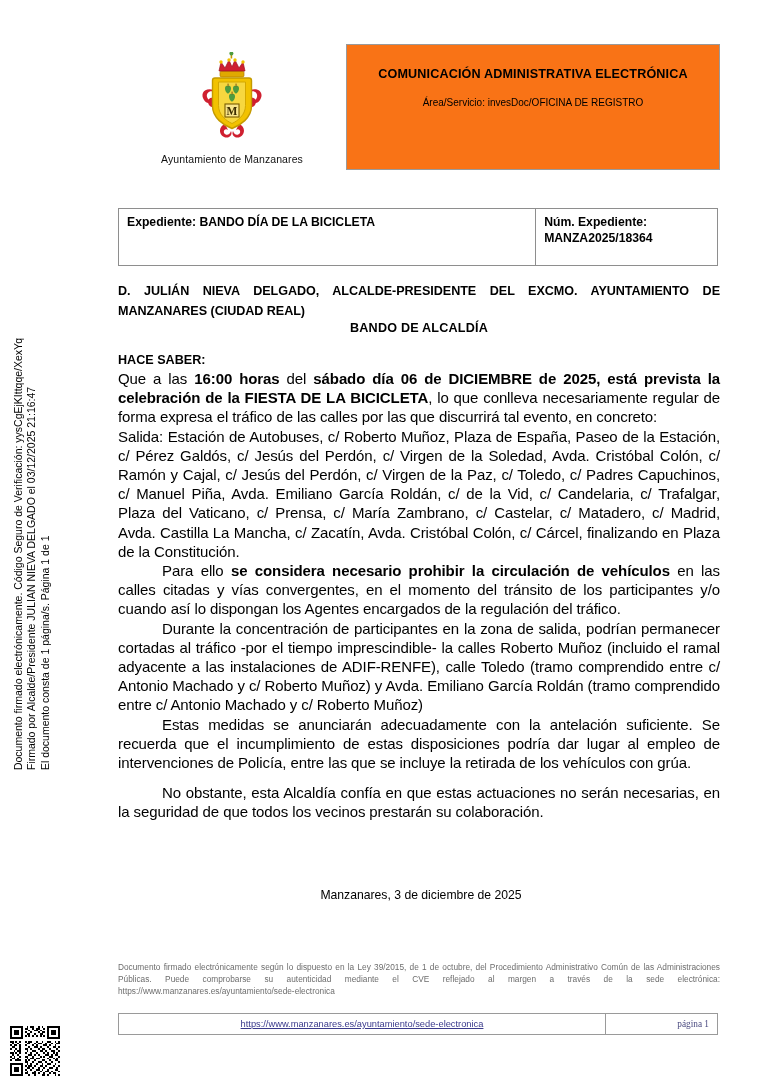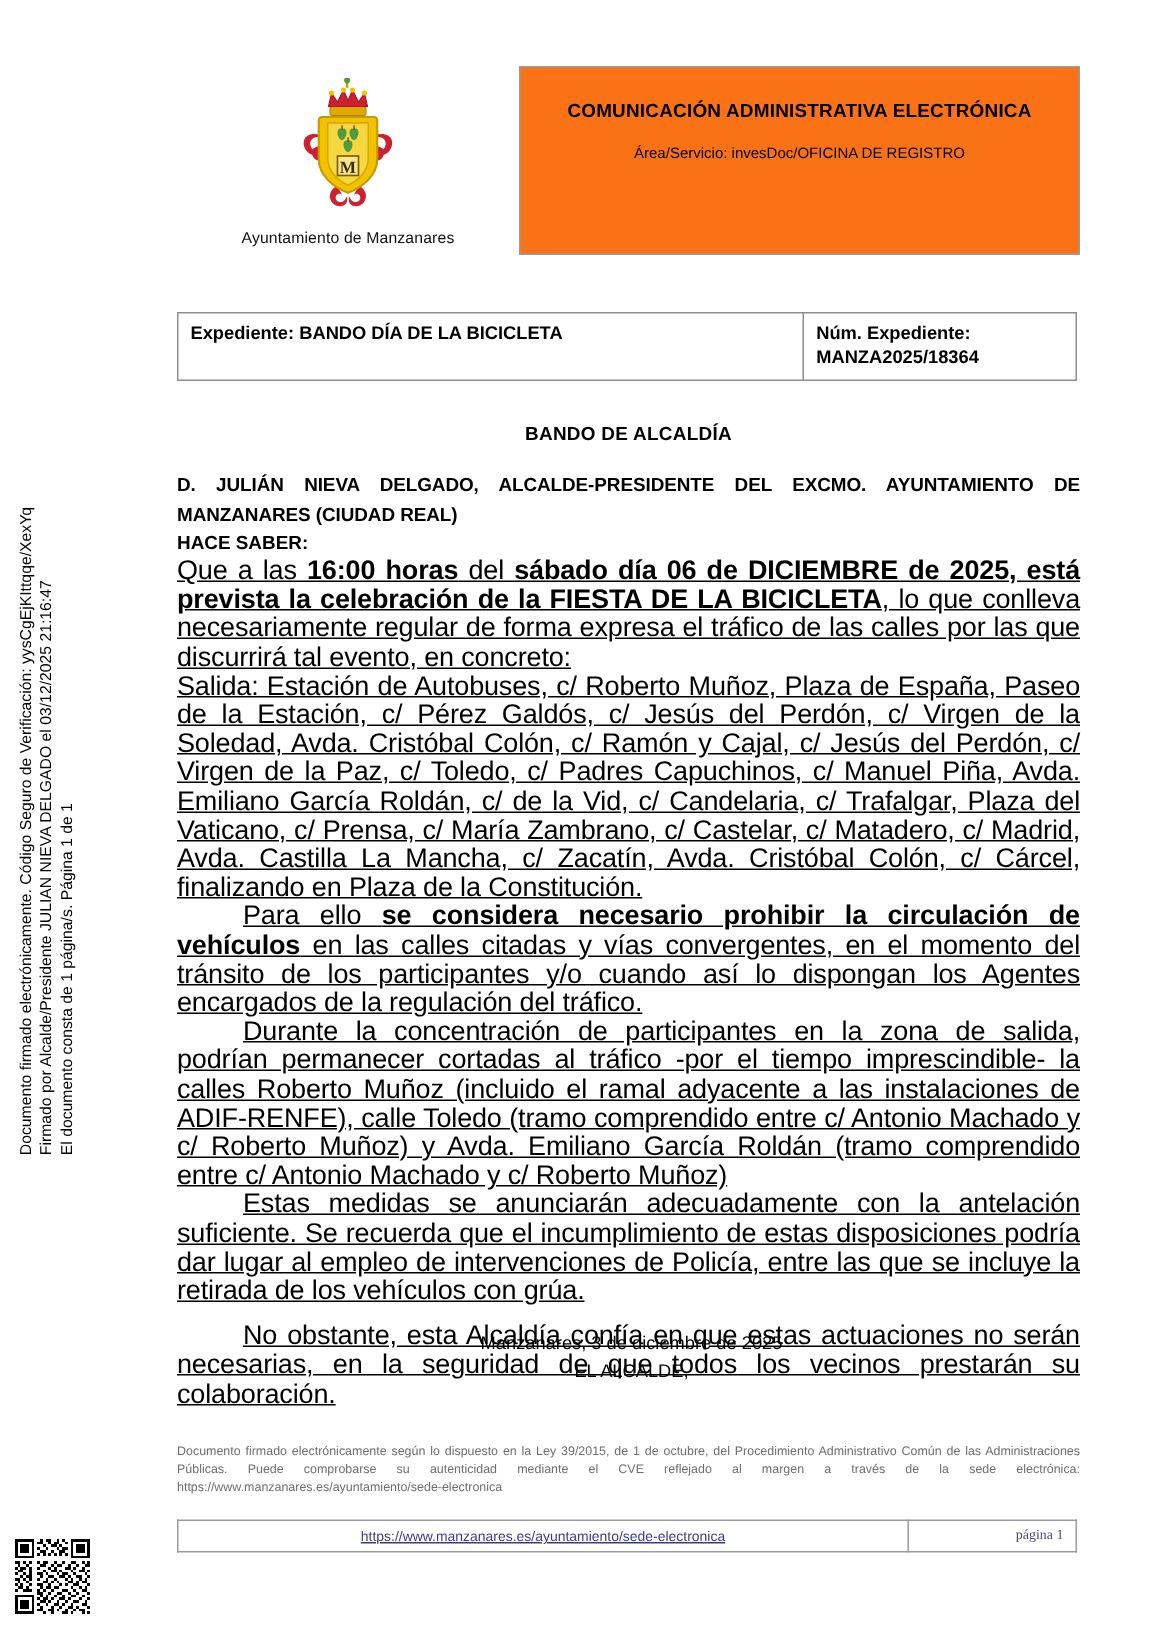--- a/index.html
+++ b/index.html
@@ -92,21 +92,21 @@
 
   
   #expediente-table {
     position: absolute;
     left: 118px; top: 208px;
     width: 600px;
     border-collapse: collapse;
   }
   #expediente-table td {
     border: 1px solid #8e8e8e;
-    padding: 6px 8px 7px 8px;
+    padding: 6px 8px 19px 8px;
     font-size: 12.2px;
     font-weight: bold;
     vertical-align: top;
   }
   .exp-left { width: 418px; }
   .exp-right { width: 182px; line-height: 15.5px; }
 
   
   #body-area {
     position: absolute;
@@ -127,26 +127,25 @@
     text-align: justify;
     letter-spacing: -0.05px;
   }
   #hace-saber {
     font-size: 12.6px;
     font-weight: bold;
     margin-top: 2px;
     margin-bottom: 2px;
   }
   .para {
-    font-size: 18px;
+    font-size: 15px;
     line-height: 19.2px;
     text-align: justify;
     margin: 0;
     letter-spacing: -0.1px;
-    text-decoration: underline;
   }
   .para.indent { text-indent: 44px; }
   .para b { font-weight: bold; }
   .spacer-sm { height: 11px; }
 
   
   #signature {
     position: absolute;
     left: 120px; top: 886px;
     width: 602px;
@@ -462,44 +461,43 @@
       <td class="exp-right">
         <div>Núm. Expediente:</div>
         <div>MANZA2025/18364</div>
       </td>
     </tr>
   </tbody>
     </table>
 
   <div id="body-area">
 
+    <div id="mayor-line">D. JULIÁN NIEVA DELGADO, ALCALDE-PRESIDENTE DEL EXCMO. AYUNTAMIENTO DE MANZANARES (CIUDAD REAL)</div>
+
     <div id="bando-title">BANDO DE ALCALDÍA</div>
-
-    <div id="mayor-line">D. JULIÁN NIEVA DELGADO, ALCALDE-PRESIDENTE DEL EXCMO. AYUNTAMIENTO DE MANZANARES (CIUDAD REAL)</div>
 
     <div id="hace-saber">HACE SABER:</div>
 
     <p class="para"><span>Que a las </span><b>16:00 horas</b><span> del </span><b>sábado día 06 de DICIEMBRE de 2025, está prevista la celebración de la FIESTA DE LA BICICLETA</b><span>, lo que conlleva necesariamente regular de forma expresa el tráfico de las calles por las que discurrirá tal evento, en concreto:</span></p>
 
     <p class="para">Salida: Estación de Autobuses, c/ Roberto Muñoz, Plaza de España, Paseo de la Estación, c/ Pérez Galdós, c/ Jesús del Perdón, c/ Virgen de la Soledad, Avda. Cristóbal Colón, c/ Ramón y Cajal, c/ Jesús del Perdón, c/ Virgen de la Paz, c/ Toledo, c/ Padres Capuchinos, c/ Manuel Piña, Avda. Emiliano García Roldán, c/ de la Vid, c/ Candelaria, c/ Trafalgar, Plaza del Vaticano, c/ Prensa, c/ María Zambrano, c/ Castelar, c/ Matadero, c/ Madrid, Avda. Castilla La Mancha, c/ Zacatín, Avda. Cristóbal Colón, c/ Cárcel, finalizando en Plaza de la Constitución.</p>
 
     <p class="para indent"><span>Para ello </span><b>se considera necesario prohibir la circulación de vehículos</b><span> en las calles citadas y vías convergentes, en el momento del tránsito de los participantes y/o cuando así lo dispongan los Agentes encargados de la regulación del tráfico.</span></p>
 
     <p class="para indent">Durante la concentración de participantes en la zona de salida, podrían permanecer cortadas al tráfico -por el tiempo imprescindible- la calles Roberto Muñoz (incluido el ramal adyacente a las instalaciones de ADIF-RENFE), calle Toledo (tramo comprendido entre c/ Antonio Machado y c/ Roberto Muñoz) y Avda. Emiliano García Roldán (tramo comprendido entre c/ Antonio Machado y c/ Roberto Muñoz)</p>
 
     <p class="para indent">Estas medidas se anunciarán adecuadamente con la antelación suficiente. Se recuerda que el incumplimiento de estas disposiciones    podría dar lugar al empleo de intervenciones de Policía, entre las que se incluye la retirada de los vehículos con grúa.</p>
 
     <div class="spacer-sm"></div>
 
     <p class="para indent">No obstante, esta Alcaldía confía en que estas actuaciones no serán necesarias, en la seguridad de que todos los vecinos prestarán su colaboración.</p>
   </div>
 
   <div id="signature">
     <div>Manzanares, 3 de diciembre de 2025</div>
-    <div>EL ALCALDE,</div>
   </div>
 
   <div id="legal-note">Documento firmado electrónicamente según lo dispuesto en la Ley 39/2015, de 1 de octubre, del Procedimiento Administrativo Común de las Administraciones Públicas. Puede comprobarse su autenticidad mediante el CVE reflejado al margen a través de la sede electrónica: https://www.manzanares.es/ayuntamiento/sede-electronica</div>
 
   <table id="footer-table">
     <tbody>
         <tr>
       <td class="foot-url">
         <span>https://www.manzanares.es/ayuntamiento/sede-electronica</span>
       </td>

